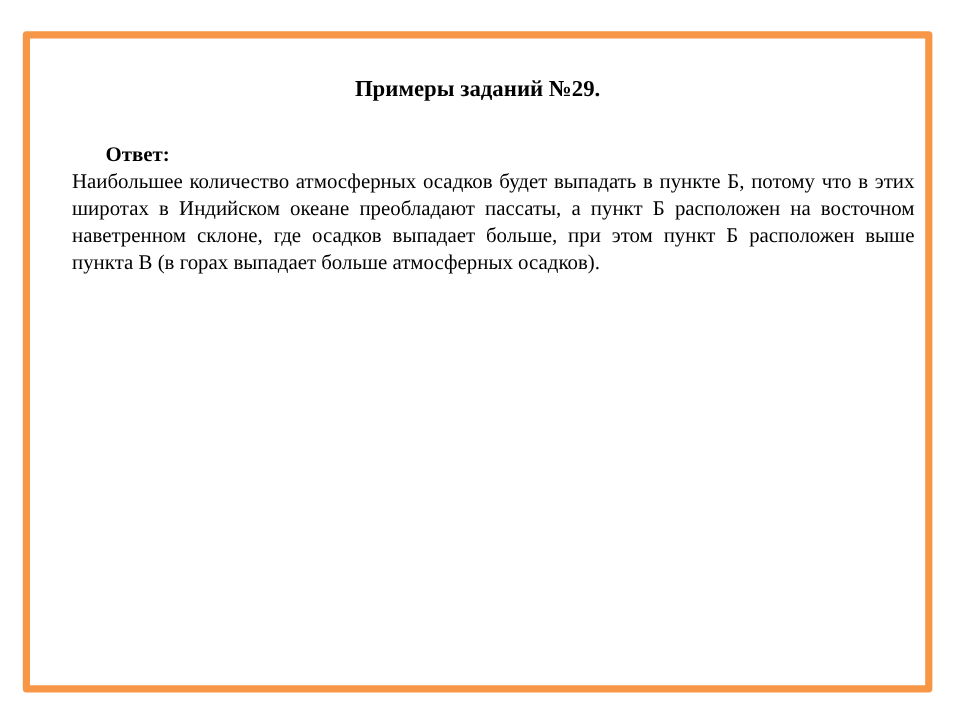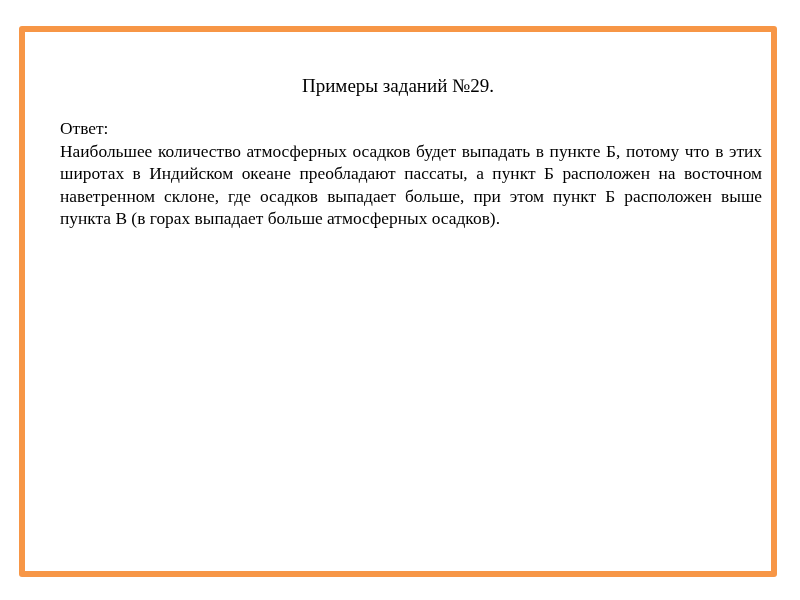--- a/index.html
+++ b/index.html
@@ -6,27 +6,27 @@
     body {
       width: 800px; height: 600px; background: #ffffff; position: relative; overflow: hidden;
       font-family: "Liberation Serif", "DejaVu Serif", serif; color: #000;
     }
     .frame {
       position: absolute; left: 19px; top: 26px; width: 746px; height: 539px;
       border: 6px solid #f79646; border-radius: 3px; background: #fff;
     }
     .title {
       position: absolute; left: 0; right: 0; top: 32px; text-align: center;
-      font-weight: normal; font-size: 19px; margin: 11px;
+      font-weight: bold; font-size: 19px; margin: 0;
     }
     .content {
       position: absolute; left: 35px; top: 85px; width: 702px;
       font-size: 17.4px; line-height: 22.5px;
     }
-    .label { font-weight: normal; display: block; }
+    .label { font-weight: bold; display: block; margin-left: 28px; }
     .body-text { text-align: justify; display: block; margin: 0; }
   </style>
 </head>
 <body>
 
 <div class="frame">
   <h1 class="title">Примеры заданий №29.</h1>
   <div class="content">
     <span class="label">Ответ:</span>
     <p class="body-text">Наибольшее количество атмосферных осадков будет выпадать в пункте Б, потому что в этих широтах в Индийском океане преобладают пассаты, а пункт Б расположен на восточном наветренном склоне, где осадков выпадает больше, при этом пункт Б расположен выше пункта В (в горах выпадает больше атмосферных осадков).</p>

